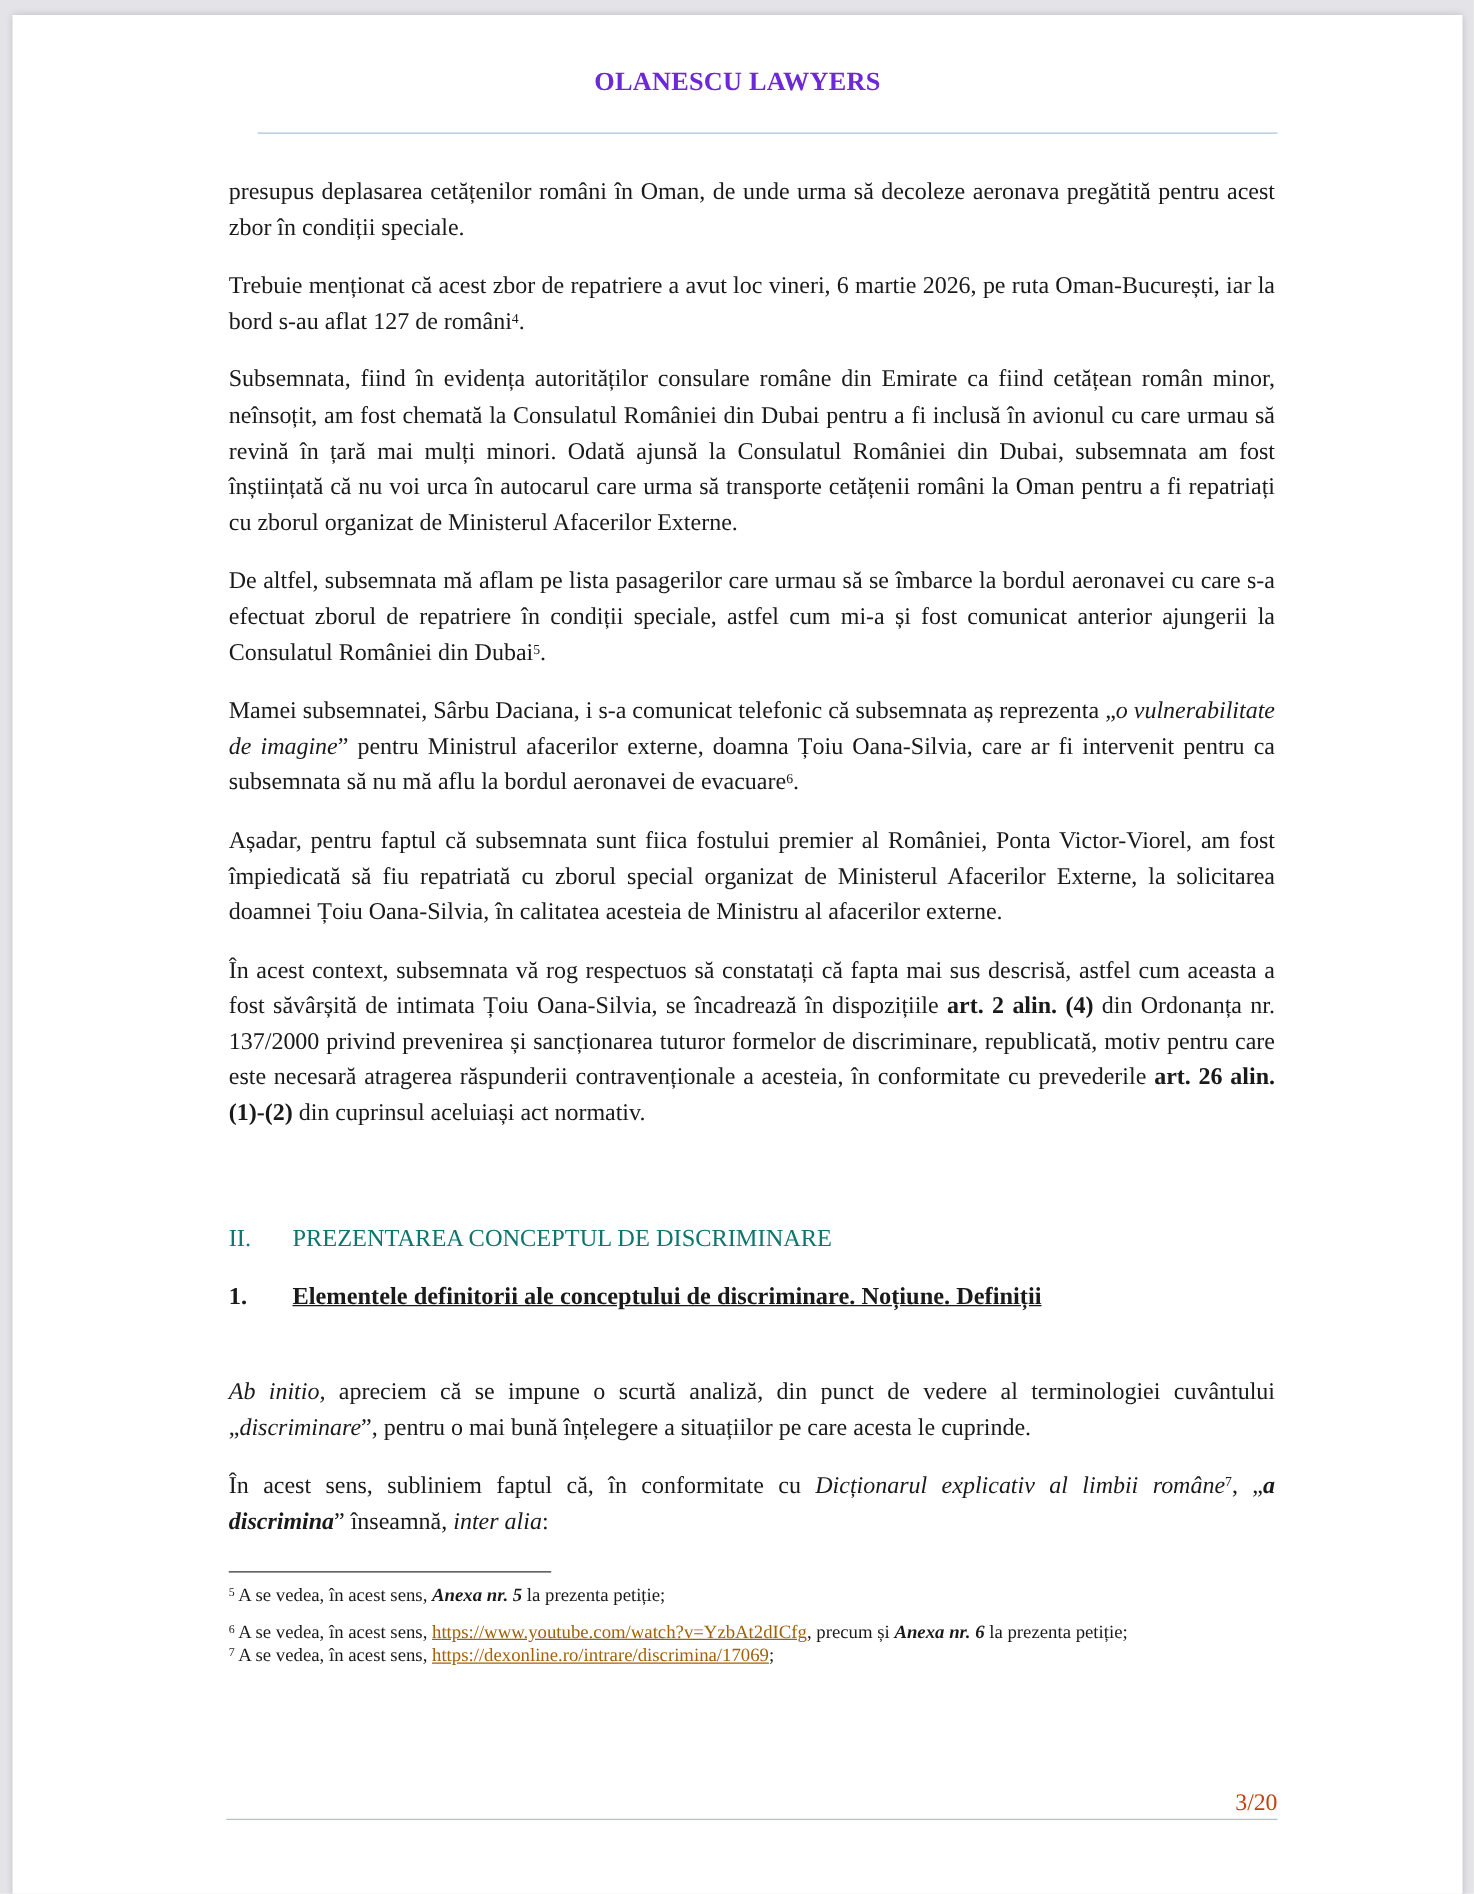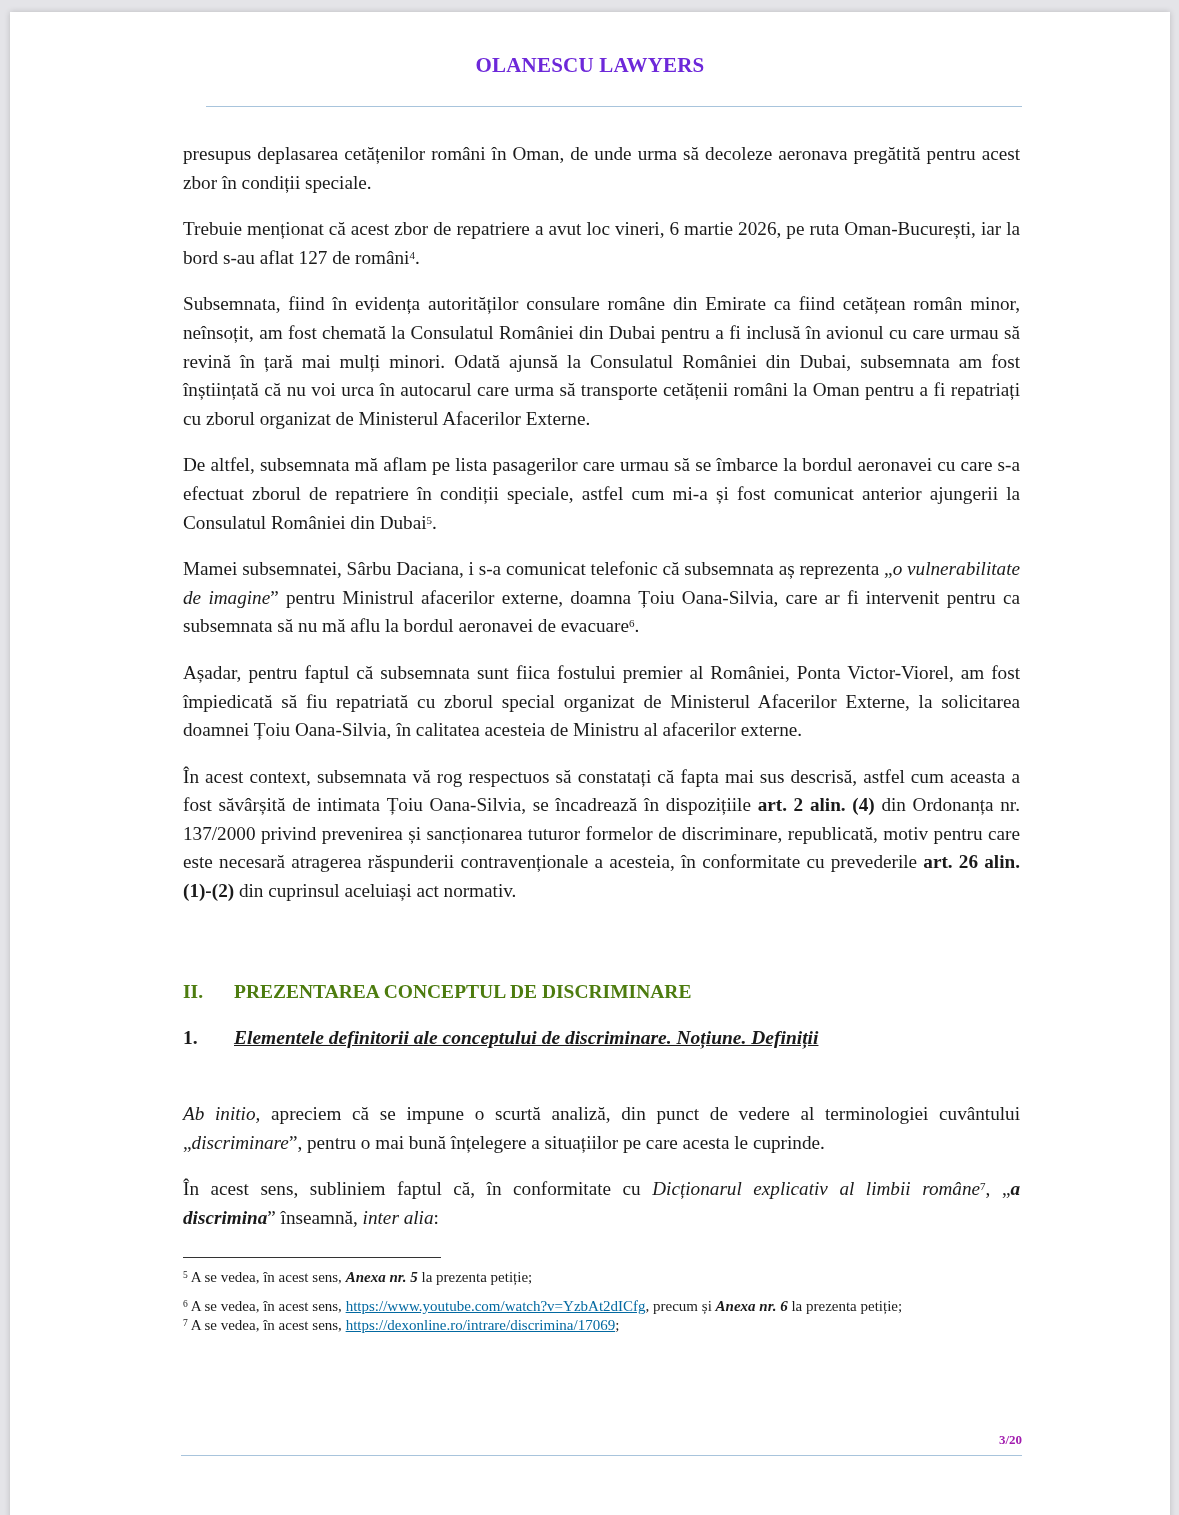--- a/index.html
+++ b/index.html
@@ -28,55 +28,55 @@
   }
   .body-text {
     position: absolute; left: 173px; width: 837px; top: 128px;
     font-size: 19.2px; line-height: 28.6px;
     text-align: justify;
   }
   .body-text p { margin: 0 0 18px 0; }
   .sup { font-size: 11px; vertical-align: 5px; line-height: 0; }
   .section-heading {
     position: absolute; left: 173px; top: 969px;
-    font-weight: bold; font-size: 19.5px; color: #4d7c0f;
+    font-weight: normal; font-size: 19.5px; color: #0f766e;
     white-space: nowrap;
   }
   .section-heading .num { display: inline-block; width: 51px; }
   .sub-heading {
     position: absolute; left: 173px; top: 1015px;
     font-weight: bold; font-size: 19.5px; color: #1a1a1a;
     white-space: nowrap;
   }
   .sub-heading .num { display: inline-block; width: 51px; }
-  .sub-heading .title { font-style: italic; text-decoration: underline; }
+  .sub-heading .title { text-decoration: underline; }
   .body-text-2 {
     position: absolute; left: 173px; width: 837px; top: 1072px;
     font-size: 19.2px; line-height: 28.6px; text-align: justify;
   }
   .body-text-2 p { margin: 16px 0 18px 0; }
   .fn-rule {
     position: absolute; left: 173px; top: 1245px; width: 258px;
     border-top: 1.5px solid #333;
   }
   .footnotes {
     position: absolute; left: 173px; width: 850px; top: 1256px;
     font-size: 15px; line-height: 19px;
   }
   .footnotes .fn { margin-bottom: 10px; }
   .footnotes .fn.tight { margin-bottom: 0; }
   .fn-num { font-size: 9.5px; vertical-align: 4px; line-height: 0; }
-  .footnotes a { color: #0369a1; text-decoration: underline; }
+  .footnotes a { color: #a16207; text-decoration: underline; }
   .footer-rule {
     position: absolute; left: 171px; width: 841px; top: 1443px;
     border-top: 1.5px solid #a8c4dc;
   }
   .page-number {
     position: absolute; right: 148px; top: 1420px;
-    font-weight: bold; font-size: 13px; color: #a21caf;
+    font-weight: normal; font-size: 19px; color: #c2410c;
   }
 </style>
 </head>
 <body>
 
 <div class="page">
 
   <div class="header-title">OLANESCU LAWYERS</div>
   <div class="header-rule"></div>
 

